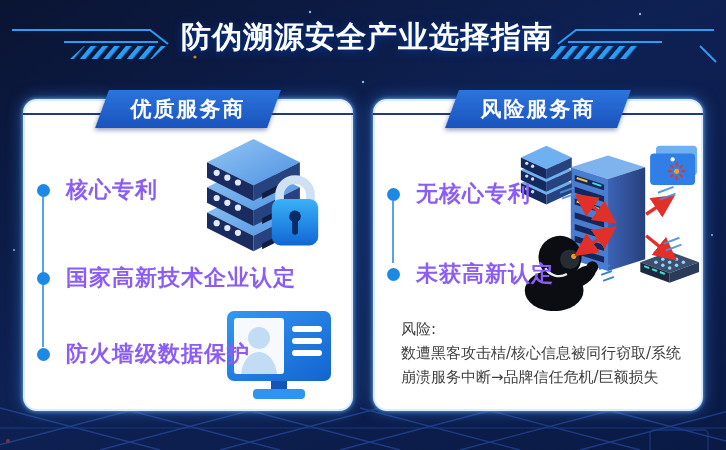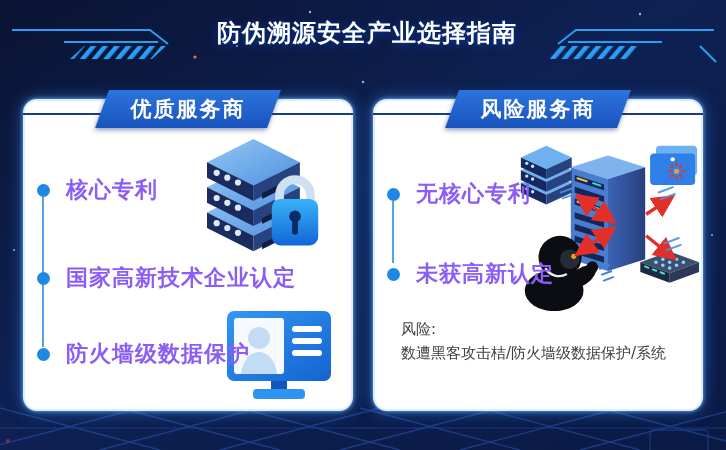--- a/index.html
+++ b/index.html
@@ -1,21 +1,21 @@
 <!DOCTYPE html>
 <html><head>
 <meta charset="utf-8">
 <style>
   * { margin:0; padding:0; box-sizing:border-box; }
   body { font-family:"DejaVu Sans","Liberation Sans",sans-serif; background:#000; }
   .stage { position:relative; width:726px; height:450px; overflow:hidden;
            background:linear-gradient(150deg,#0a1433 0%, #0e2153 45%, #0a1a45 100%); }
   .bgsvg { position:absolute; inset:0; }
   .title { position:absolute; top:17px; left:0; width:100%; text-align:center;
-           color:#ffffff; font-size:24px; font-weight:bold; letter-spacing:1px;
+           color:#ffffff; font-size:30px; font-weight:bold; letter-spacing:1px;
            text-shadow:0 2px 8px rgba(0,70,190,.7);padding-left:8px; }
   .card { position:absolute; top:99px; width:330px; height:312px; background:#ffffff;
           border-radius:14px; border:2px solid #d9edff;
           box-shadow:0 0 16px rgba(64,150,255,.55), 0 0 4px rgba(140,200,255,.9);padding-left:24px; }
   .card.left { left:23px; }
   .card.right { left:373px; }
   .card-line { position:absolute; top:12px; left:-2px; right:-2px; height:2px; background:#1c3a85; }
   .badge { position:absolute; top:-11px; left:50%; transform:translateX(-50%);
            width:172px; height:38px; z-index:3; }
   .badge-bg { position:absolute; inset:0; transform:skewX(-20deg);
@@ -186,21 +186,22 @@
       <span class="dot"></span>
       <span class="btext">无核心专利</span>
     </div>
     <div class="row" style="left:12px; top:158px;text-align:right;">
       <span class="dot"></span>
       <span class="btext">未获高新认定</span>
     </div>
 
     <div class="risk">
       <div>风险:</div>
-      <div>数遭黑客攻击桔/防火墙级数据保护/系统</div>
+      <div>数遭黑客攻击桔/核心信息被同行窃取/系统</div>
+      <div>崩溃服务中断→品牌信任危机/巨额损失</div>
     </div>
 
     <svg class="icon-abs" style="left:140px; top:40px;" width="186" height="170" viewBox="0 0 190 172">
       <defs>
         <marker id="ah" markerWidth="7" markerHeight="7" refX="5" refY="3.5" orient="auto">
           <path d="M0,0 L7,3.5 L0,7 Z" fill="#e23028"></path>
         </marker>
         <marker id="ahr" markerWidth="7" markerHeight="7" refX="2" refY="3.5" orient="auto-start-reverse">
           <path d="M0,0 L7,3.5 L0,7 Z" fill="#e23028"></path>
         </marker>

